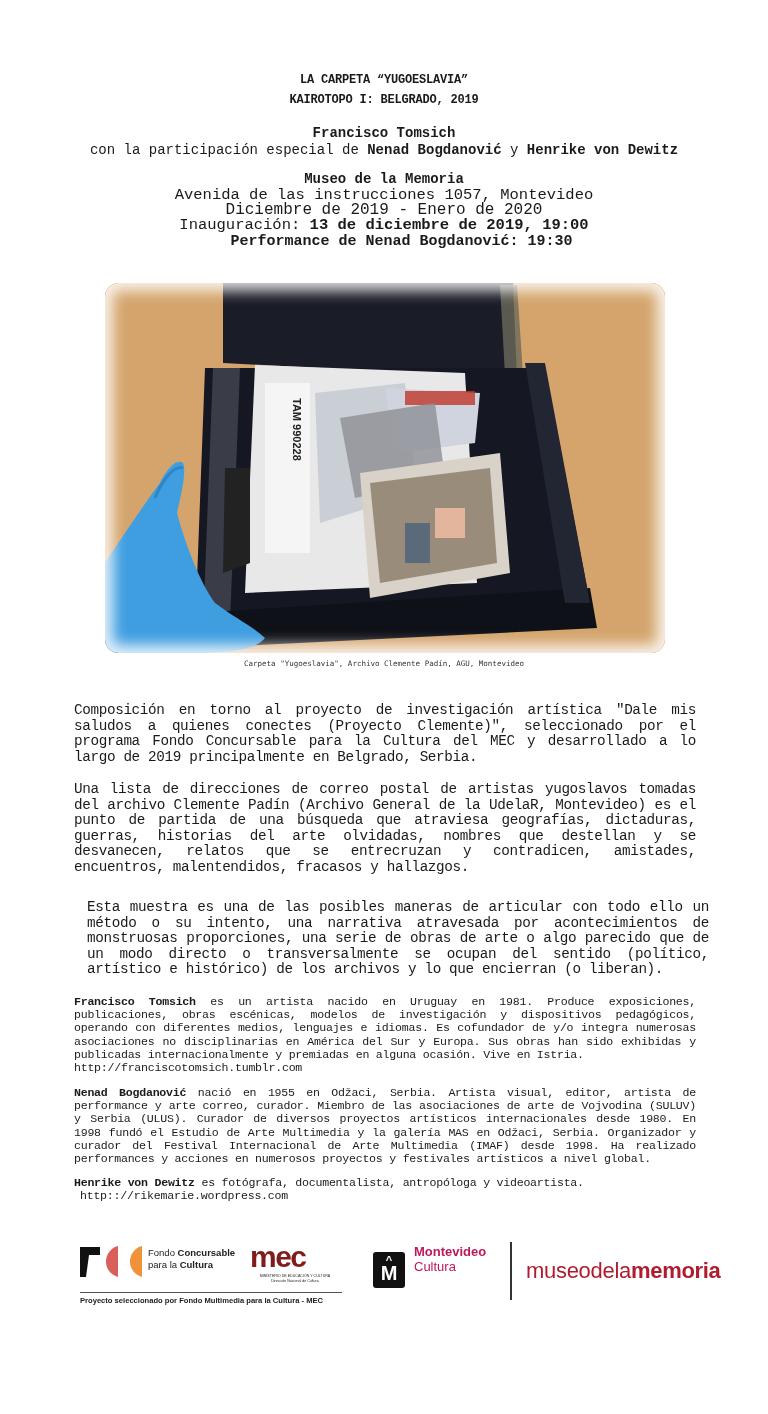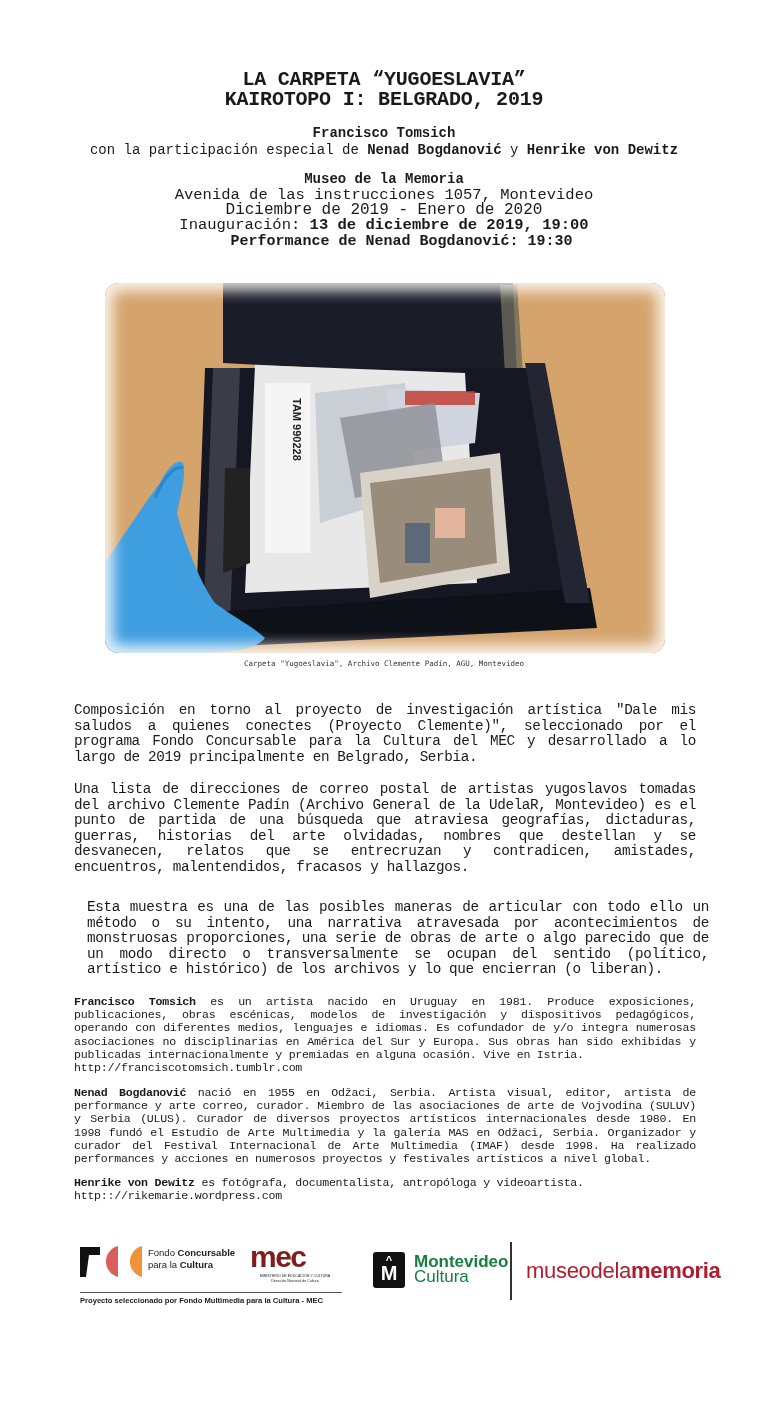--- a/index.html
+++ b/index.html
@@ -1,19 +1,19 @@
 <!DOCTYPE html>
 <html><head>
 <meta charset="utf-8">
 <style>
   html, body { margin: 0; padding: 0; background: #ffffff; }
   body { width: 768px; height: 1414px; position: relative; overflow: hidden; color: #1a1a1a;
          font-family: "Liberation Mono", "DejaVu Sans Mono", monospace; }
   .center { text-align: center; position: absolute; left: 0; width: 768px; }
-  .title { top: 70px; font-family: "Liberation Mono", monospace; font-weight: bold; font-size: 20px; line-height: 20px; letter-spacing: -0.2px; }
+  .title { top: 70px; font-family: "Liberation Mono", monospace; font-weight: bold; font-size: 12px; line-height: 20px; letter-spacing: -0.2px; }
   .author { top: 125px; font-size: 14px; line-height: 17px; }
   .author b { font-weight: bold; }
   .venue { top: 171px; font-size: 14px; line-height: 16px; }
   .venue .big { font-size: 15.5px; line-height: 17px; }
   .venue .small { font-size: 16px; line-height: 13px; }
   .venue .perf { font-size: 15px; line-height: 16px; padding-left: 35px; }
   .b { font-weight: bold; }
 
   .photo { position: absolute; left: 105px; top: 283px; width: 560px; height: 370px;
            border-radius: 14px; overflow: hidden; background: #d9a871;
@@ -36,21 +36,21 @@
   .logos { position: absolute; top: 1238px; left: 0; width: 768px; height: 70px; }
   .fcc { position: absolute; left: 80px; top: 6px; }
   .fcc-text { position: absolute; left: 148px; top: 9px; font-family: "Liberation Sans", sans-serif; font-size: 9.5px; line-height: 12px; color: #222; }
   .fcc-text b { font-weight: bold; }
   .mec { position: absolute; left: 250px; top: 4px; font-family: "Liberation Sans", sans-serif; font-weight: bold; font-size: 30px; letter-spacing: -1.5px; color: #7f1d1d; line-height: 30px; }
   .mec-sub { position: absolute; left: 250px; top: 36px; font-family: "Liberation Sans", sans-serif; font-size: 3.6px; color: #222; width: 90px; text-align:center; line-height: 5px; }
   .fcc-rule { position: absolute; left: 80px; top: 54px; width: 262px; height: 1px; background: #555; }
   .fcc-caption { position: absolute; left: 80px; top: 58px; font-family: "Liberation Sans", sans-serif; font-weight: bold; font-size: 7.6px; color: #222; }
   .mvd-icon { position: absolute; left: 373px; top: 14px; width: 32px; height: 36px; background: #111; border-radius: 3px; color: #fff; font-family: "Liberation Sans", sans-serif; font-weight: bold; font-size: 20px; text-align: center; line-height: 42px; }
   .mvd-icon .hat { position:absolute; top: 3px; left: 0; width: 32px; text-align:center; font-size: 11px; line-height: 11px; }
-  .mvd-text { position: absolute; left: 414px; top: 16px; font-family: "Liberation Sans", sans-serif; font-size: 17px; line-height: 15px; color: #15803d; }
+  .mvd-text { position: absolute; left: 414px; top: 6px; font-family: "Liberation Sans", sans-serif; font-size: 13px; line-height: 15px; color: #be185d; }
   .mvd-text b { font-weight: bold; }
   .divider { position: absolute; left: 510px; top: 4px; width: 1.5px; height: 58px; background: #333; }
   .museo { position: absolute; left: 526px; top: 20px; font-family: "Liberation Sans", sans-serif; font-size: 22px; color: #b01c2e; letter-spacing: -0.3px; }
   .museo b { font-weight: bold; }
 </style>
 </head>
 <body>
 
 <div class="center title">
   <div>LA CARPETA “YUGOESLAVIA”</div>
@@ -111,21 +111,21 @@
 
 <div class="bio bio1">
   <b>Francisco Tomsich</b><span> es un artista nacido en Uruguay en 1981. Produce exposiciones, publicaciones, obras escénicas, modelos de investigación y dispositivos pedagógicos, operando con diferentes medios, lenguajes e idiomas. Es cofundador de y/o integra numerosas asociaciones no disciplinarias en América del Sur y Europa. Sus obras han sido exhibidas y publicadas internacionalmente y premiadas en alguna ocasión. Vive en Istria.</span><br>
   <a style="color:inherit;text-decoration:none;">http://franciscotomsich.tumblr.com</a>
 </div>
 <div class="bio bio2">
   <b>Nenad Bogdanović</b><span> nació en 1955 en Odžaci, Serbia. Artista visual, editor, artista de performance y arte correo, curador. Miembro de las asociaciones de arte de Vojvodina (SULUV) y Serbia (ULUS). Curador de diversos proyectos artísticos internacionales desde 1980. En 1998 fundó el Estudio de Arte Multimedia y la galería MAS en Odžaci, Serbia. Organizador y curador del Festival Internacional de Arte Multimedia (IMAF) desde 1998. Ha realizado performances y acciones en numerosos proyectos y festivales artísticos a nivel global.</span>
 </div>
 <div class="bio bio3">
   <b>Henrike von Dewitz</b><span> es fotógrafa, documentalista, antropóloga y videoartista.</span><br>
-  <a style="color:inherit;text-decoration:none;">http:://rikemarie.wordpress.com</a>
+  <a style="color:inherit;text-decoration:none;margin-left:6px;">http:://rikemarie.wordpress.com</a>
 </div>
 
 <div class="logos">
   <svg class="fcc" width="64" height="34" viewBox="0 0 64 34">
     <path d="M0,3 L20,3 L20,11 L9,11 L6,33 L0,33 Z" fill="#111111"></path>
     <path d="M38,2 A16,16 0 0 0 38,33 Z" fill="#d9605a"></path>
     <path d="M62,2 A16,16 0 0 0 62,33 Z" fill="#f0923a"></path>
   </svg>
   <div class="fcc-text">
     <div><span>Fondo </span><b>Concursable</b></div>

